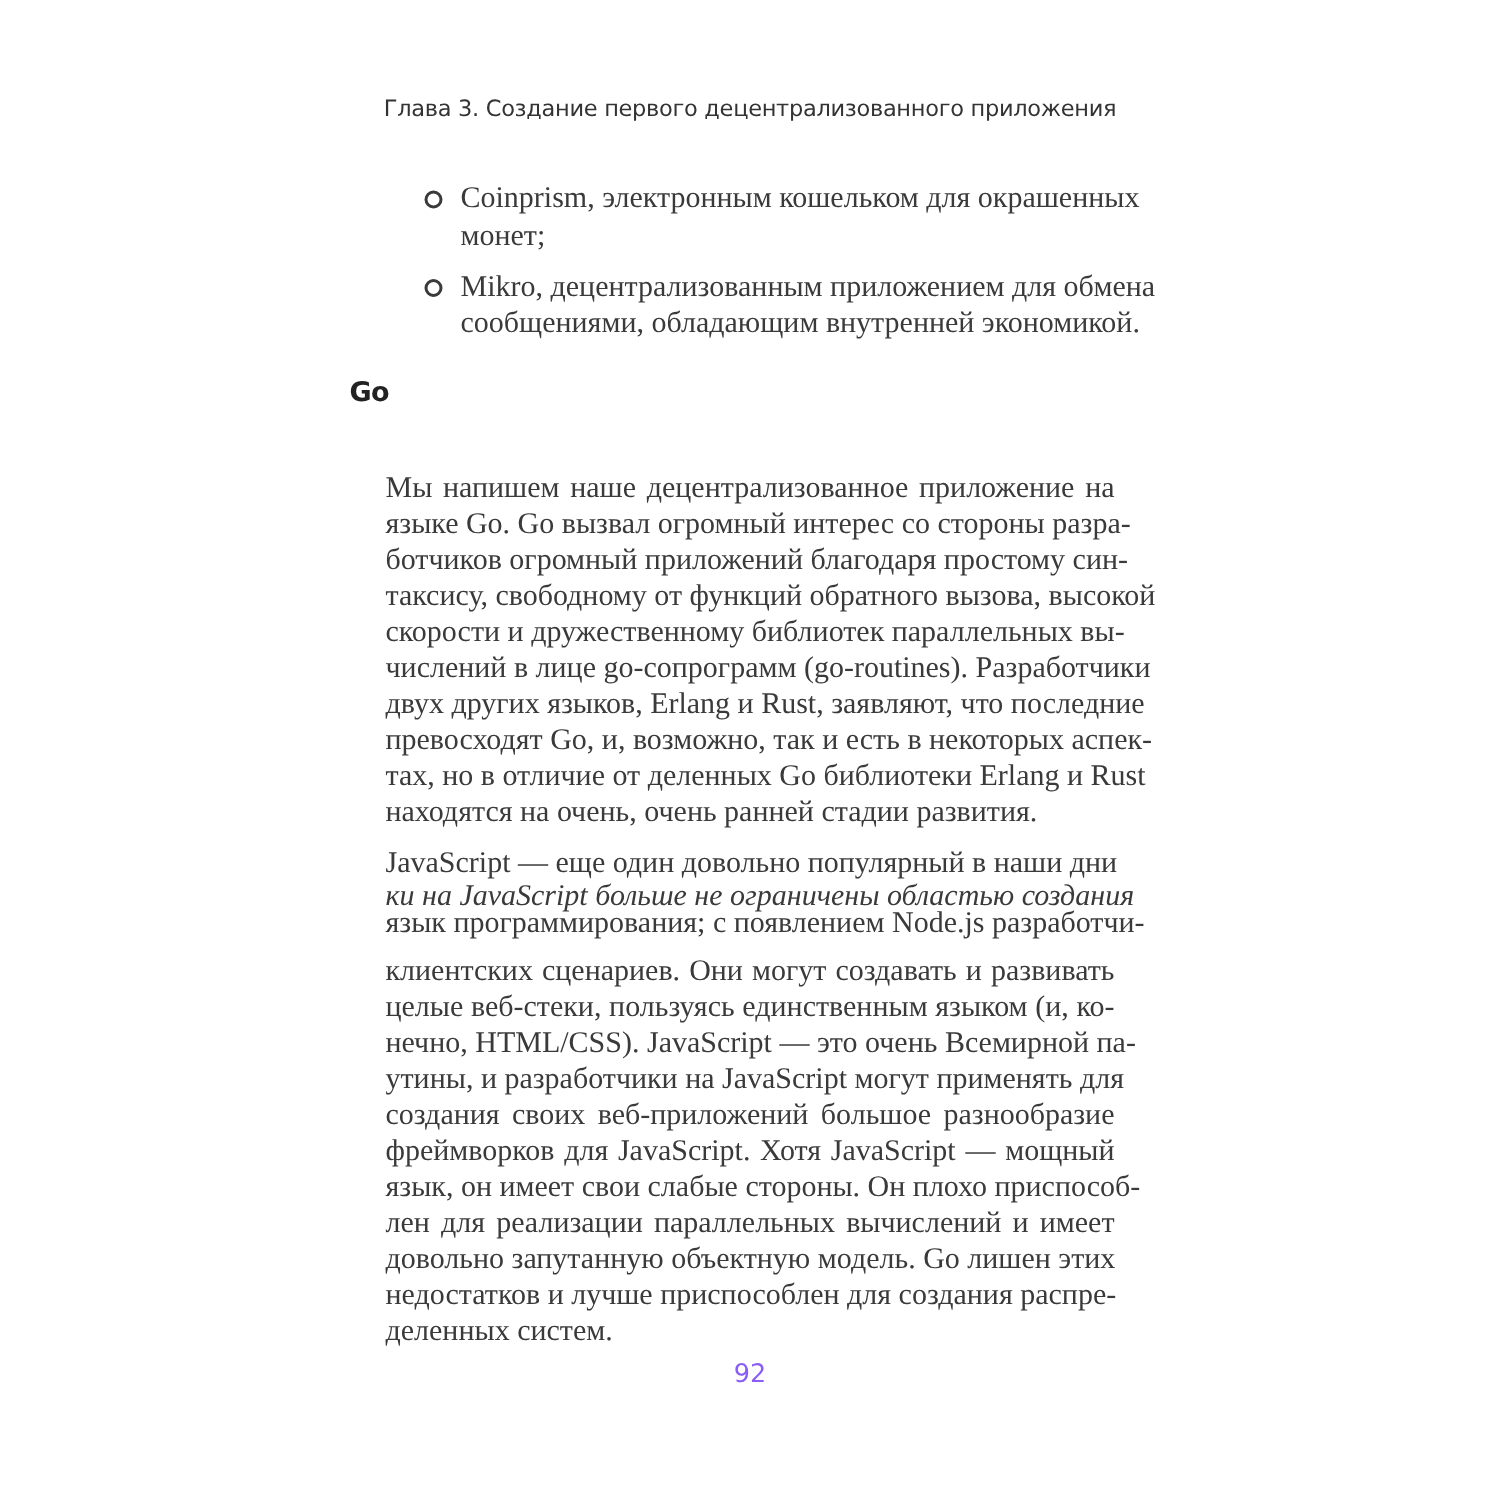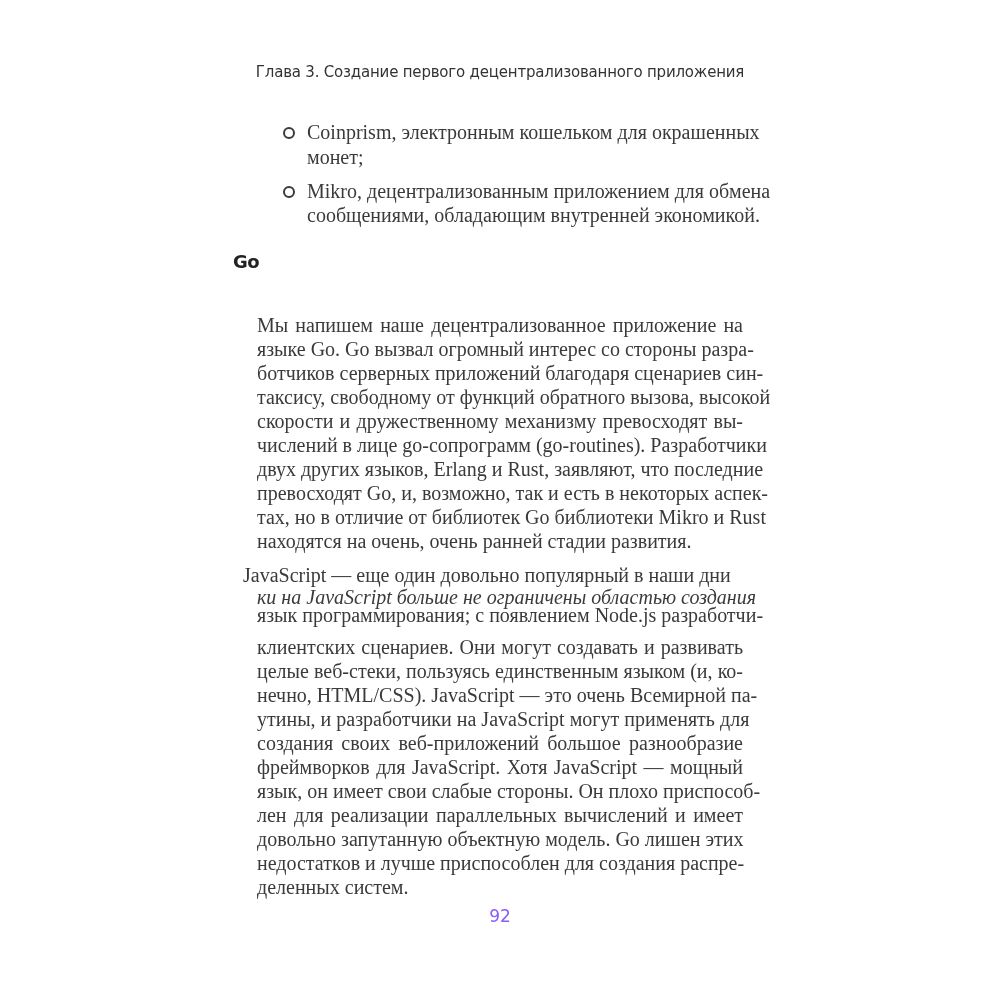--- a/index.html
+++ b/index.html
@@ -45,32 +45,32 @@
       <div class="line serif justify" style="left:307px; top:179px; width:435px;">Mikro, децентрализованным приложением для обмена</div>
       <div class="line serif" style="left:307px; top:203px;">сообщениями, обладающим внутренней экономикой.</div>
     </div>
   </div>
 
   <div class="heading">Go</div>
 
   <div>
     <div class="line serif justify" style="left:257px; top:313px;">Мы напишем наше децентрализованное приложение на</div>
     <div class="line serif justify" style="left:257px; top:337px;">языке Go. Go вызвал огромный интерес со стороны разра-</div>
-    <div class="line serif justify" style="left:257px; top:361px;">ботчиков серверных приложений благодаря сценариев син-</div>
+    <div class="line serif justify" style="left:257px; top:361px;">ботчиков огромный приложений благодаря простому син-</div>
     <div class="line serif justify" style="left:257px; top:385px;">таксису, свободному от функций обратного вызова, высокой</div>
-    <div class="line serif justify" style="left:257px; top:409px;">скорости и дружественному механизму превосходят вы-</div>
+    <div class="line serif justify" style="left:257px; top:409px;">скорости и дружественному библиотек параллельных вы-</div>
     <div class="line serif justify" style="left:257px; top:433px;">числений в лице go-сопрограмм (go-routines). Разработчики</div>
     <div class="line serif justify" style="left:257px; top:457px;">двух других языков, Erlang и Rust, заявляют, что последние</div>
     <div class="line serif justify" style="left:257px; top:481px;">превосходят Go, и, возможно, так и есть в некоторых аспек-</div>
-    <div class="line serif justify" style="left:257px; top:505px;">тах, но в отличие от библиотек Go библиотеки Mikro и Rust</div>
+    <div class="line serif justify" style="left:257px; top:505px;">тах, но в отличие от деленных Go библиотеки Erlang и Rust</div>
     <div class="line serif" style="left:257px; top:529px;">находятся на очень, очень ранней стадии развития.</div>
   </div>
 
   <div>
-    <div class="line serif justify" style="left:243px; top:563px;">JavaScript — еще один довольно популярный в наши дни</div>
+    <div class="line serif justify" style="left:257px; top:563px;">JavaScript — еще один довольно популярный в наши дни</div>
     <div class="line serif justify" style="left:257px; top:587px;margin-top:16px;">язык программирования; с появлением Node.js разработчи-</div>
     <div class="line serif justify" style="left:257px; top:585px;font-style:italic;">ки на JavaScript больше не ограничены областью создания</div>
     <div class="line serif justify" style="left:257px; top:635px;">клиентских сценариев. Они могут создавать и развивать</div>
     <div class="line serif justify" style="left:257px; top:659px;">целые веб-стеки, пользуясь единственным языком (и, ко-</div>
     <div class="line serif justify" style="left:257px; top:683px;">нечно, HTML/CSS). JavaScript — это очень Всемирной па-</div>
     <div class="line serif justify" style="left:257px; top:707px;">утины, и разработчики на JavaScript могут применять для</div>
     <div class="line serif justify" style="left:257px; top:731px;">создания своих веб-приложений большое разнообразие</div>
     <div class="line serif justify" style="left:257px; top:755px;">фреймворков для JavaScript. Хотя JavaScript — мощный</div>
     <div class="line serif justify" style="left:257px; top:779px;">язык, он имеет свои слабые стороны. Он плохо приспособ-</div>
     <div class="line serif justify" style="left:257px; top:803px;">лен для реализации параллельных вычислений и имеет</div>

